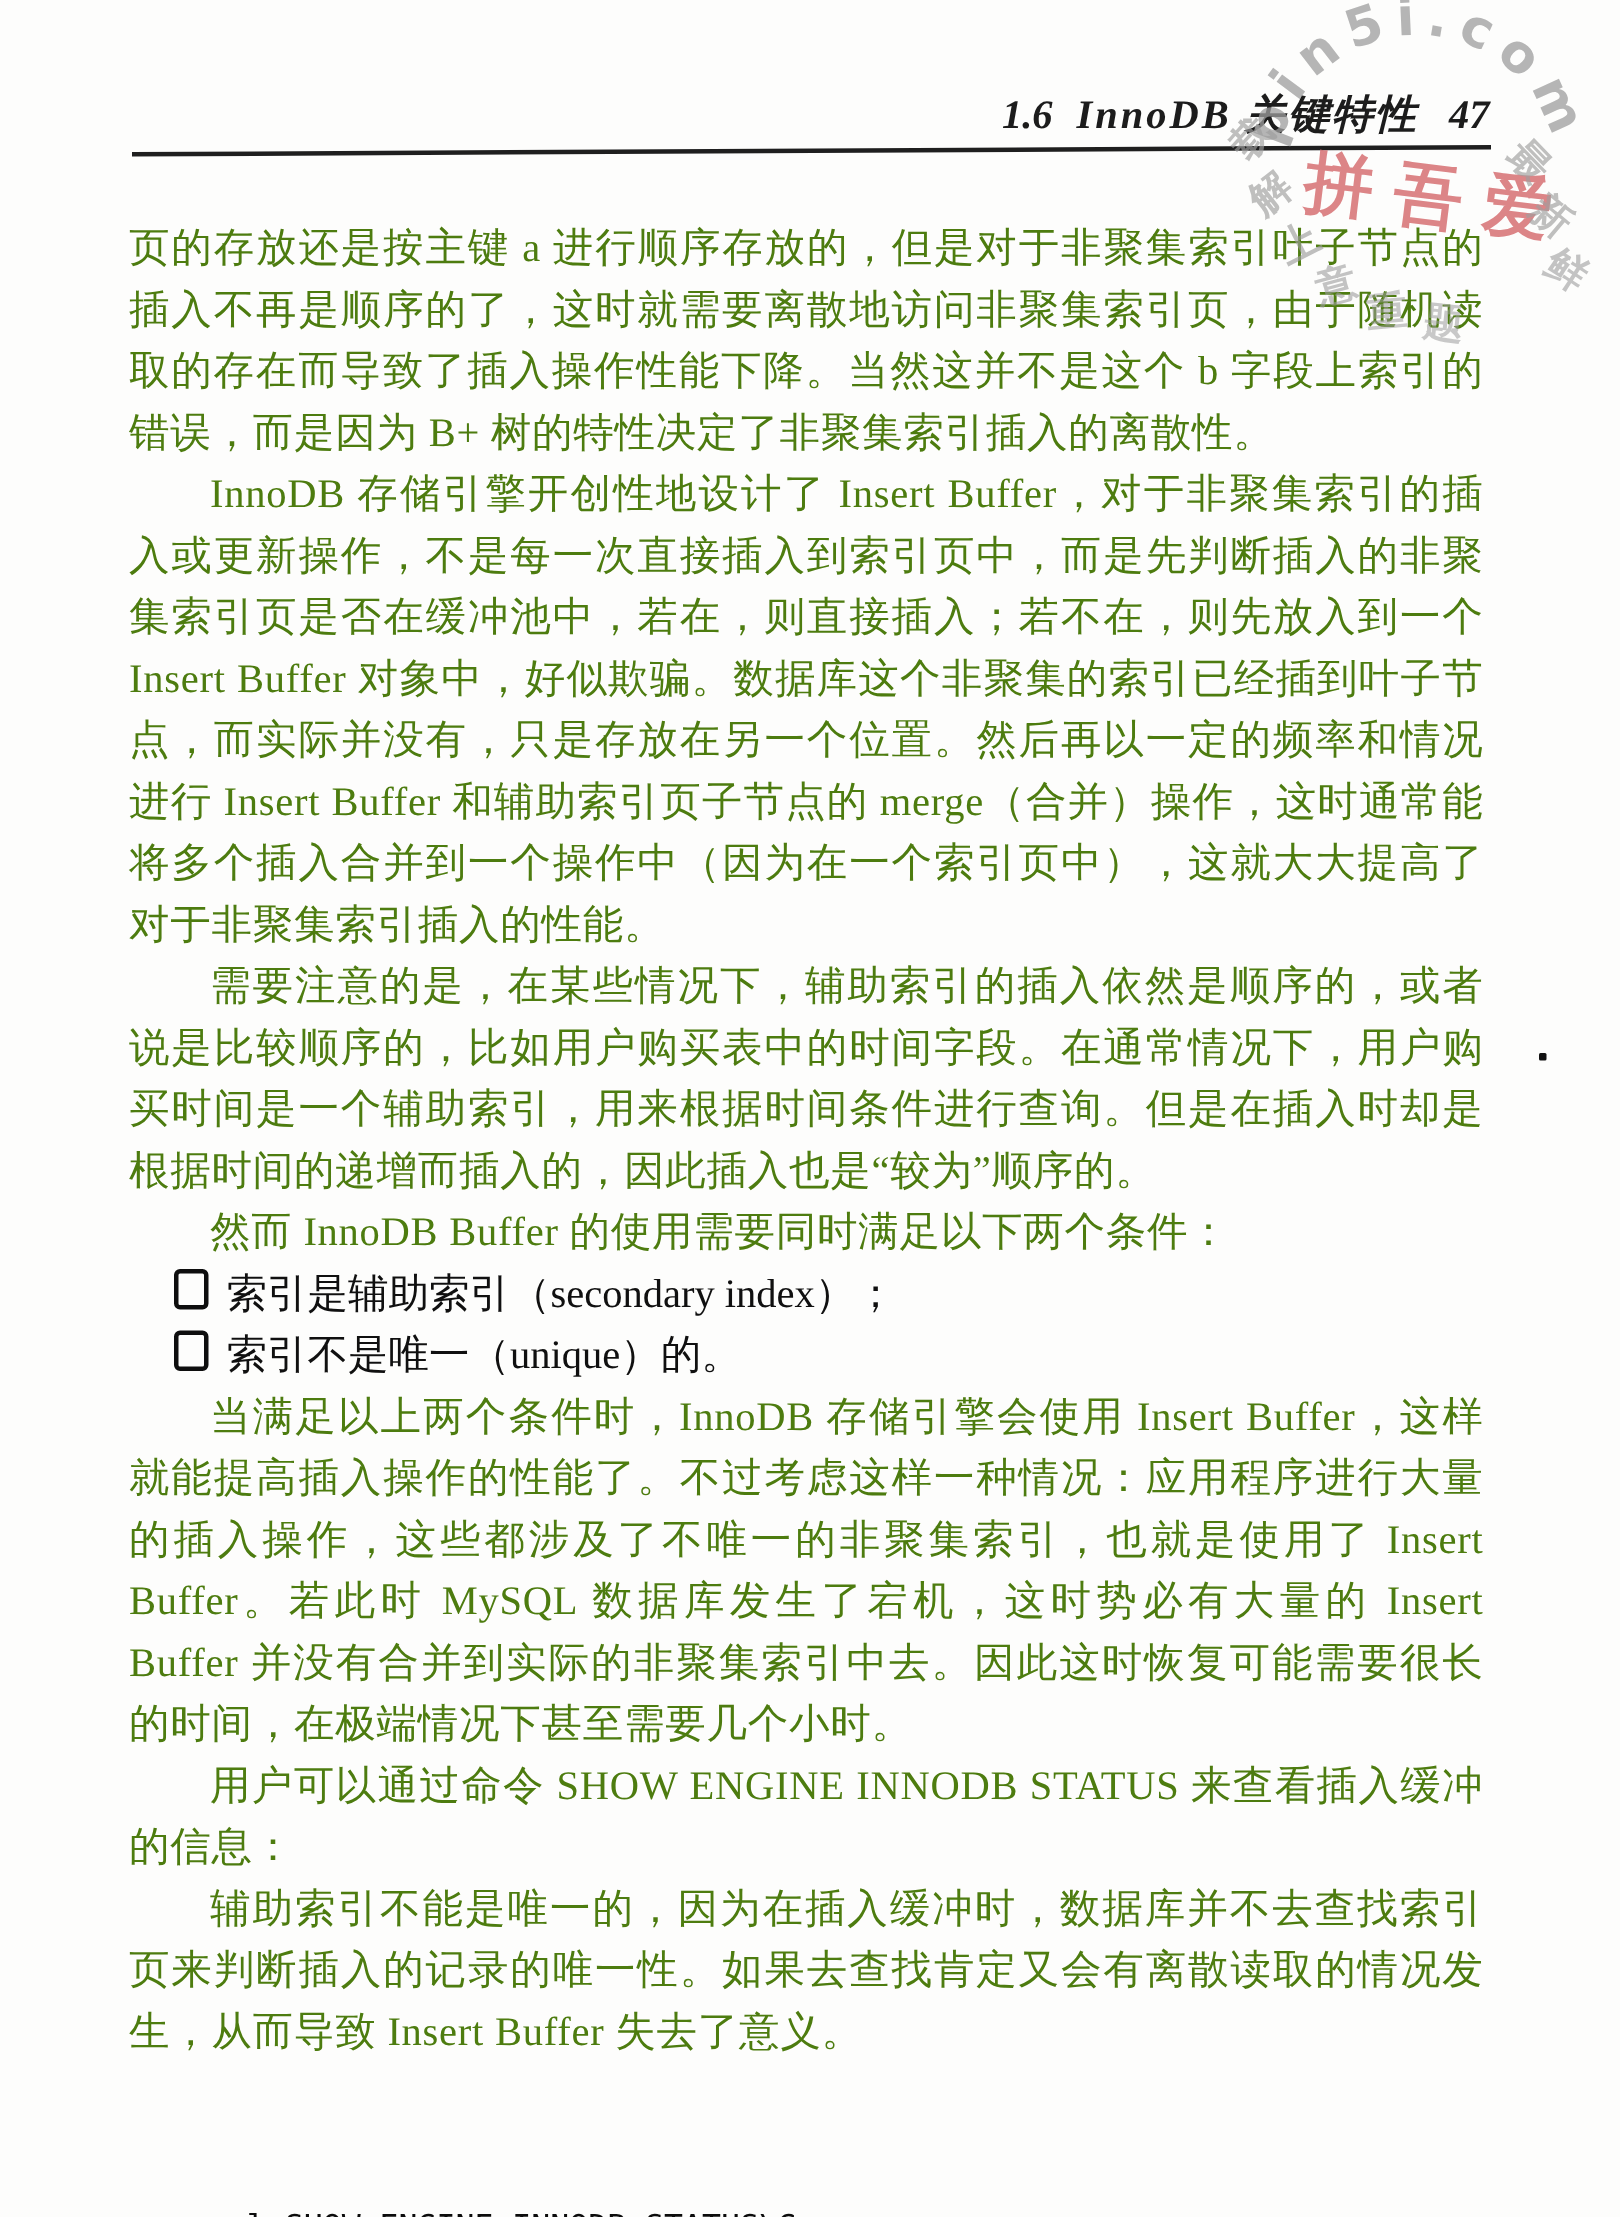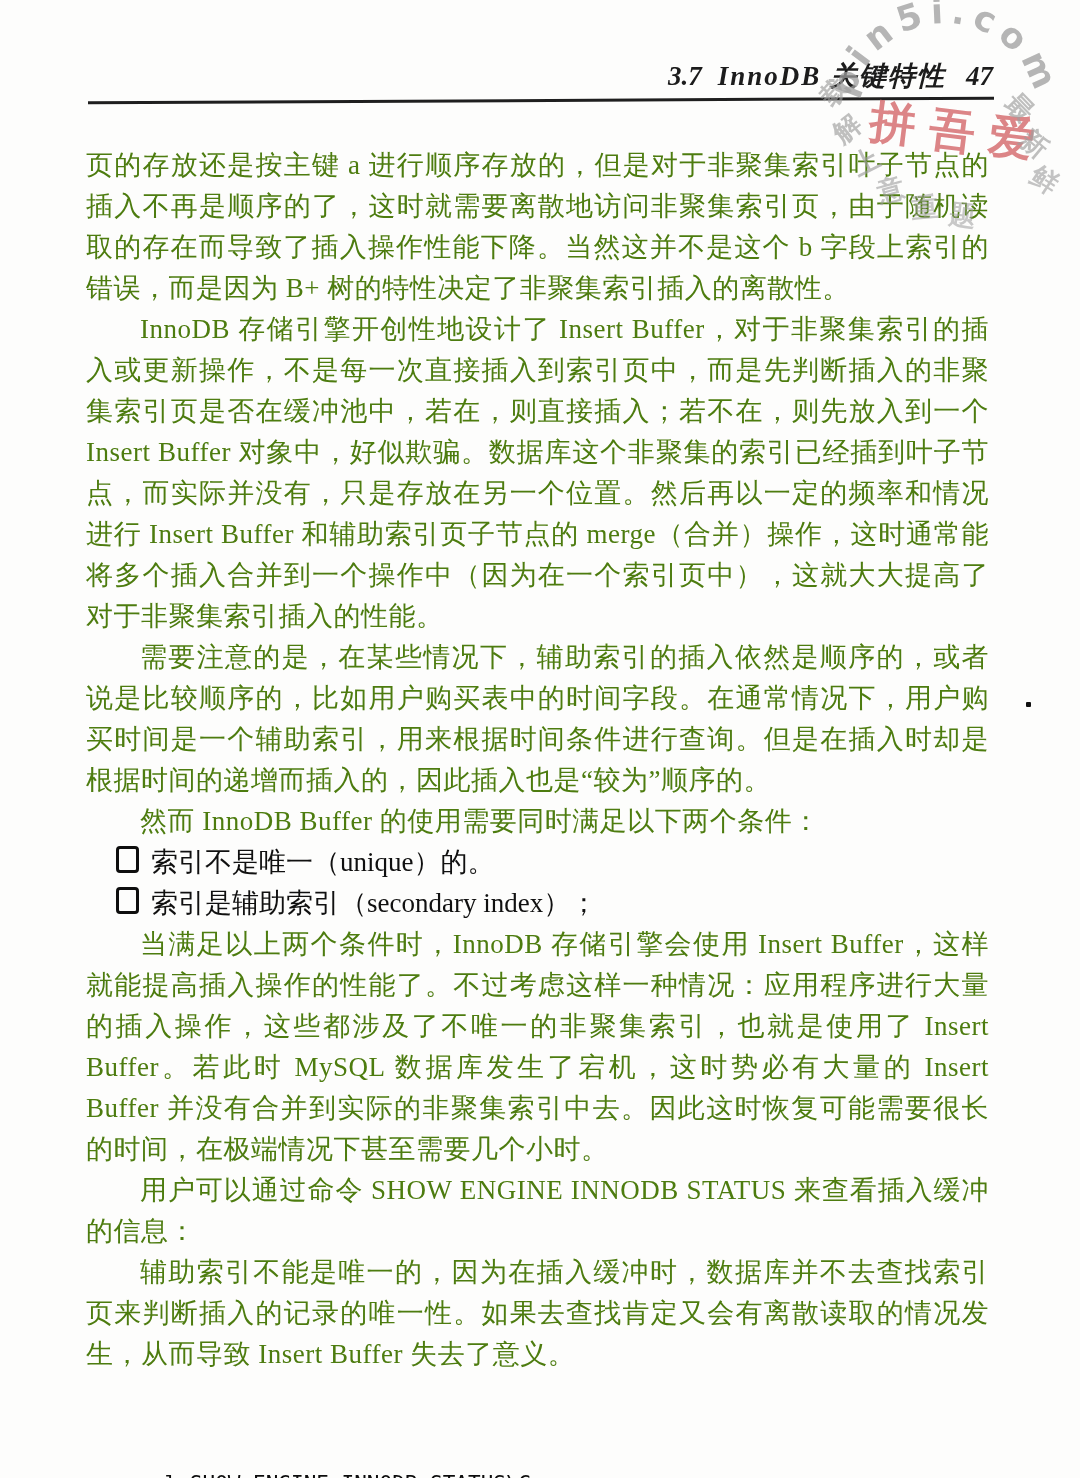--- a/index.html
+++ b/index.html
@@ -91,21 +91,21 @@
     position:absolute;left:1026px;top:702px;
     width:5px;height:5px;background:#111;border-radius:1px;
   }
 </style>
 </head>
 <body>
 
 <div class="page">
 
   <div class="hdr">
-    <span class="sec">3.7</span><span class="ttl">InnoDB 关键特性</span><span>47</span>
+    <span class="sec">1.6</span><span class="ttl">InnoDB 关键特性</span><span>47</span>
   </div>
   <div class="hdr-rule"></div>
 
   <svg class="wm" viewBox="0 0 280 310" width="280" height="310">
     <defs>
       <path id="arcTop" d="M 54,101 A 93,93 0 0 1 236,101" fill="none"></path>
     </defs>
     <text font-size="35" letter-spacing="7" opacity="0.75" fill="#9e9e9e">
       <textPath href="#arcTop" startOffset="50%" text-anchor="middle">pin5i.com</textPath>
     </text>
@@ -122,25 +122,25 @@
   </svg>
 
   <div class="main">
     <p class="body-p">页的存放还是按主键 a 进行顺序存放的，但是对于非聚集索引叶子节点的插入不再是顺序的了，这时就需要离散地访问非聚集索引页，由于随机读取的存在而导致了插入操作性能下降。当然这并不是这个 b 字段上索引的错误，而是因为 B+ 树的特性决定了非聚集索引插入的离散性。</p>
     <p class="body-p indent">InnoDB 存储引擎开创性地设计了 Insert Buffer，对于非聚集索引的插入或更新操作，不是每一次直接插入到索引页中，而是先判断插入的非聚集索引页是否在缓冲池中，若在，则直接插入；若不在，则先放入到一个 Insert Buffer 对象中，好似欺骗。数据库这个非聚集的索引已经插到叶子节点，而实际并没有，只是存放在另一个位置。然后再以一定的频率和情况进行 Insert Buffer 和辅助索引页子节点的 merge（合并）操作，这时通常能将多个插入合并到一个操作中（因为在一个索引页中），这就大大提高了对于非聚集索引插入的性能。</p>
     <p class="body-p indent">需要注意的是，在某些情况下，辅助索引的插入依然是顺序的，或者说是比较顺序的，比如用户购买表中的时间字段。在通常情况下，用户购买时间是一个辅助索引，用来根据时间条件进行查询。但是在插入时却是根据时间的递增而插入的，因此插入也是“较为”顺序的。</p>
     <p class="body-p indent">然而 InnoDB Buffer 的使用需要同时满足以下两个条件：</p>
 
     <div class="bullet-line">
       <span class="sq"></span>
-      <span>索引不是唯一（unique）的。</span>
+      <span>索引是辅助索引（secondary index）；</span>
     </div>
     <div class="bullet-line">
       <span class="sq"></span>
-      <span>索引是辅助索引（secondary index）；</span>
+      <span>索引不是唯一（unique）的。</span>
     </div>
 
     <p class="body-p indent">当满足以上两个条件时，InnoDB 存储引擎会使用 Insert Buffer，这样就能提高插入操作的性能了。不过考虑这样一种情况：应用程序进行大量的插入操作，这些都涉及了不唯一的非聚集索引，也就是使用了 Insert Buffer。若此时 MySQL 数据库发生了宕机，这时势必有大量的 Insert Buffer 并没有合并到实际的非聚集索引中去。因此这时恢复可能需要很长的时间，在极端情况下甚至需要几个小时。</p>
     <p class="body-p indent">用户可以通过命令 SHOW ENGINE INNODB STATUS 来查看插入缓冲的信息：</p>
     <p class="body-p indent">辅助索引不能是唯一的，因为在插入缓冲时，数据库并不去查找索引页来判断插入的记录的唯一性。如果去查找肯定又会有离散读取的情况发生，从而导致 Insert Buffer 失去了意义。</p>
 
     <div class="code">
       <div>mysql&gt;SHOW ENGINE INNODB STATUS\G;</div>
       
     </div>

